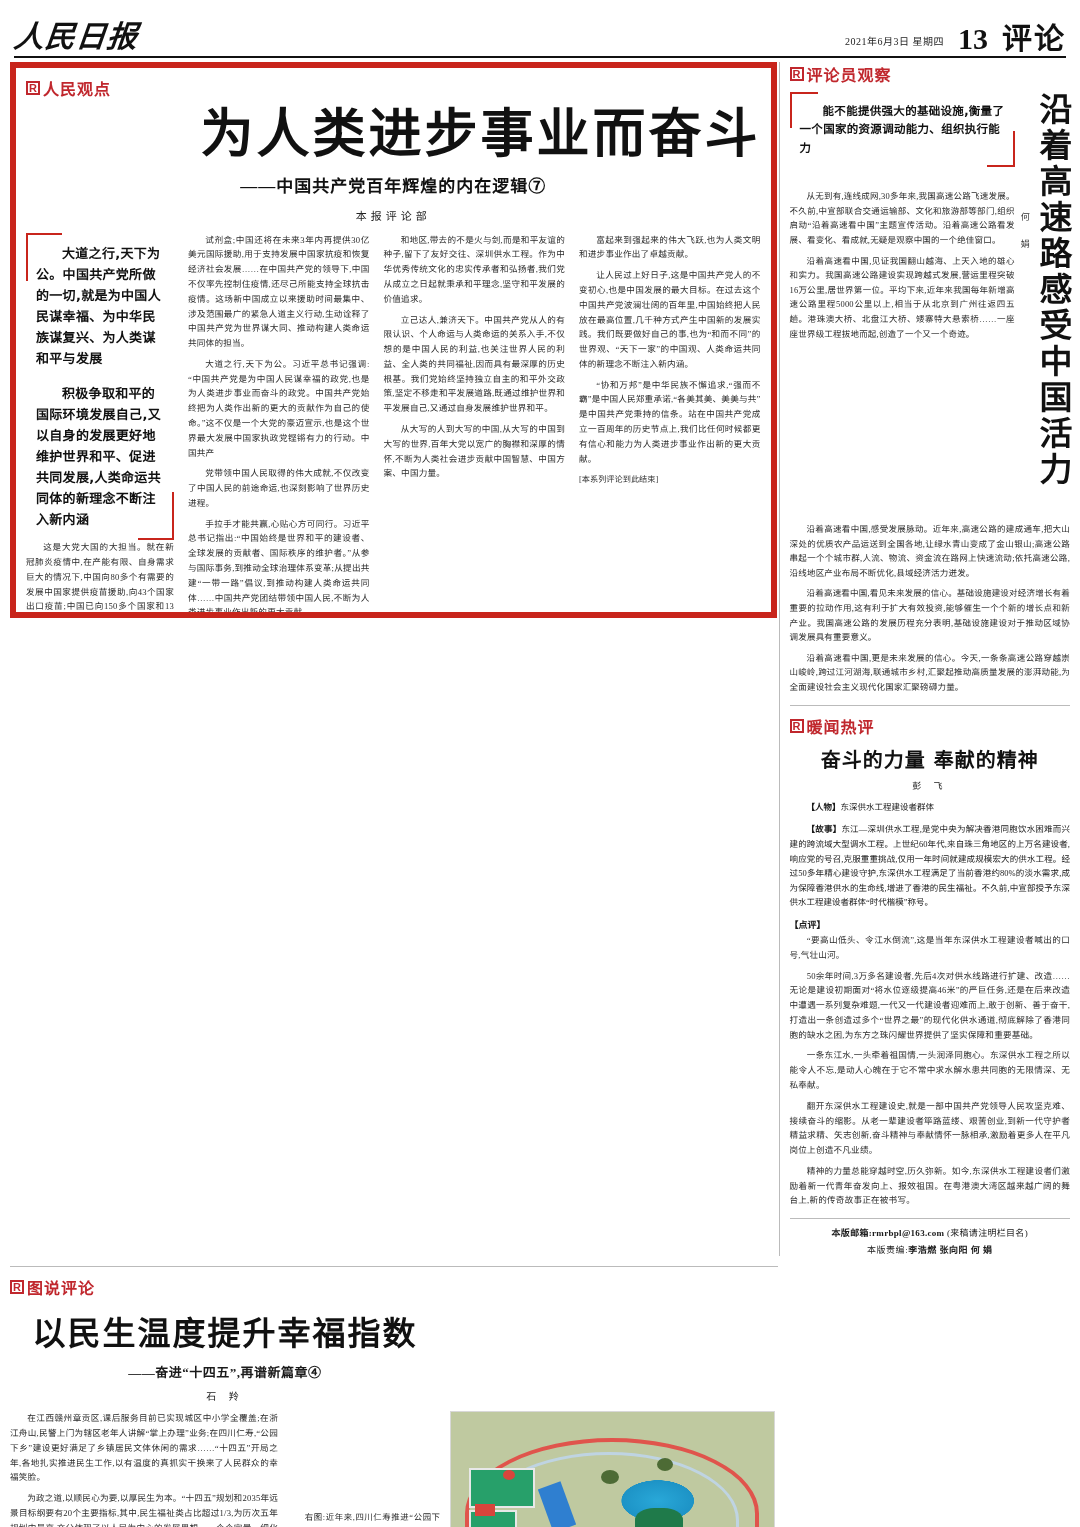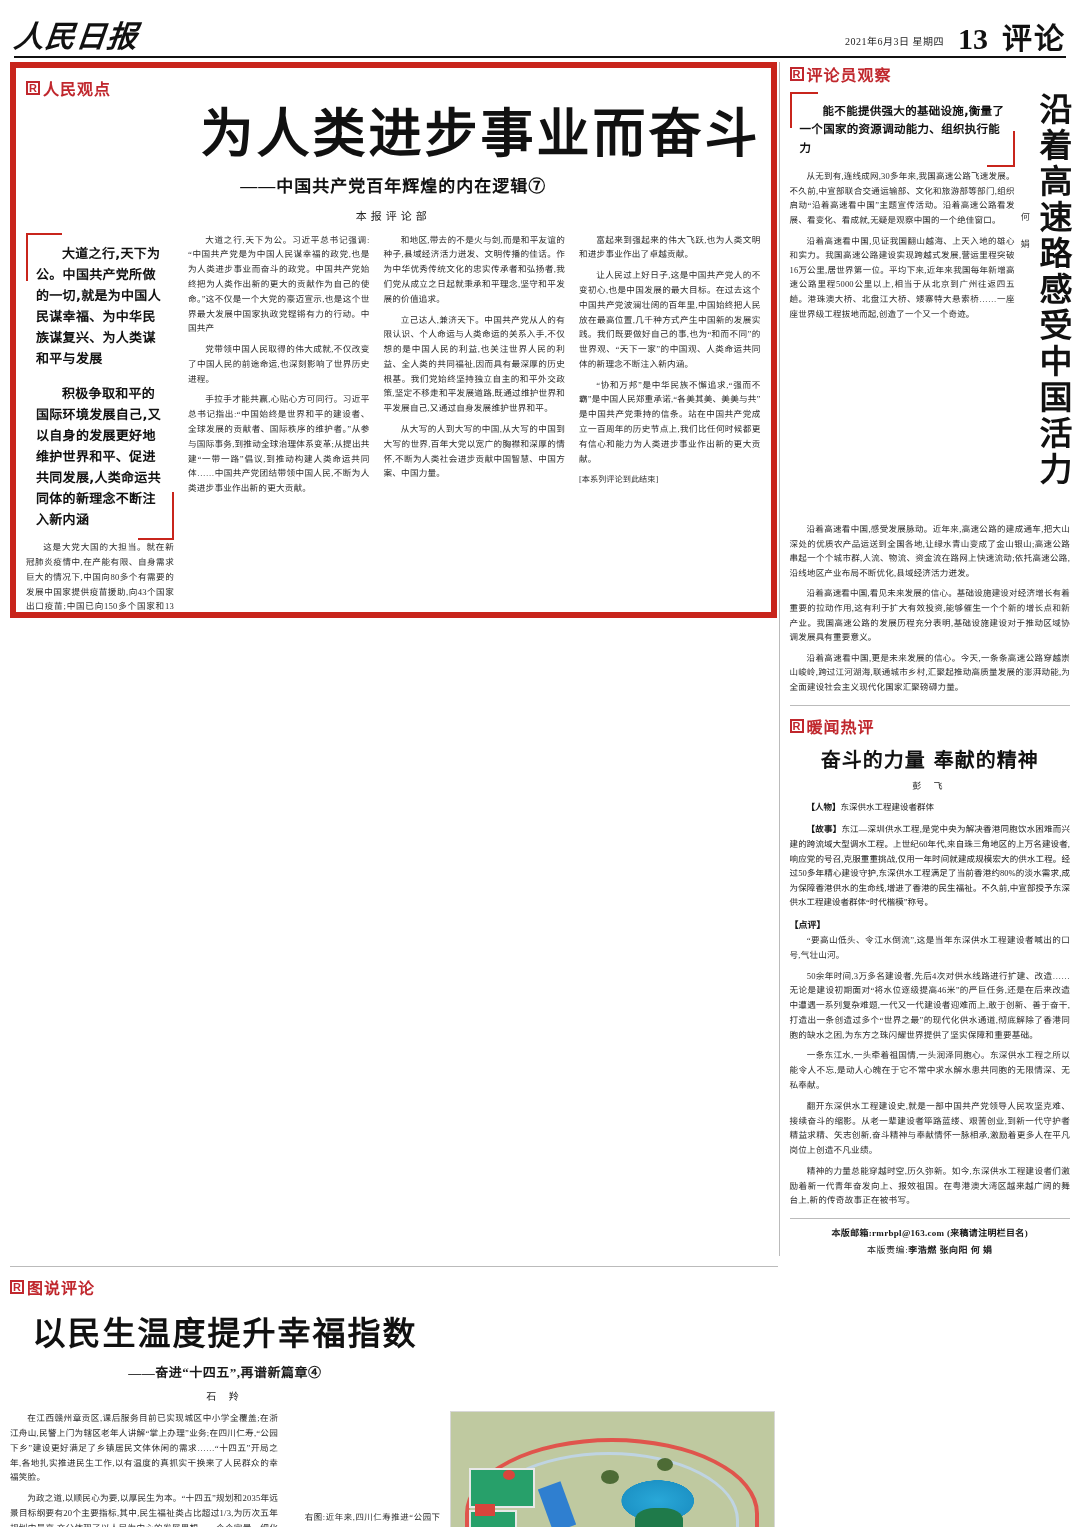--- a/index.html
+++ b/index.html
@@ -149,21 +149,21 @@
     text-align:center;font-size:20px;font-weight:700;letter-spacing:1px;margin:2px 0 0 0;
     font-family:"DejaVu Sans","Liberation Sans",sans-serif;color:#111;
   }
   .byline3{text-align:center;font-size:9px;margin-top:6px;letter-spacing:5px;color:#222;}
   .tagline{font-size:8.5px;line-height:1.72;text-align:justify;margin:8px 0 5px 0;text-indent:2em;}
   .tagline b{font-weight:700;}
   .kicker{font-weight:700;font-size:9px;margin:8px 0 2px 0;}
 
   .footer{margin-top:10px;border-top:1px solid #bbb;padding-top:7px;text-align:center;}
   .f-mail{font-size:9px;font-weight:700;letter-spacing:.3px;}
-  .f-mail span.note{font-weight:700;}
+  .f-mail span.note{font-weight:400;}
   .f-edit{font-size:9px;margin-top:4px;letter-spacing:.5px;}
   .f-edit b{font-weight:700;}
 </style>
 </head>
 <body>
 
 <div class="page">
 
   <div class="masthead">
     <div class="logo">人民日报</div>
@@ -193,27 +193,28 @@
 
           <div class="col" style="flex:0 0 148px">
             <div class="quotebox">
               <p class="qtext">大道之行,天下为公。中国共产党所做的一切,就是为中国人民谋幸福、为中华民族谋复兴、为人类谋和平与发展</p>
               <p class="qtext">积极争取和平的国际环境发展自己,又以自身的发展更好地维护世界和平、促进共同发展,人类命运共同体的新理念不断注入新内涵</p>
             </div>
             <p class="bt">这是大党大国的大担当。就在新冠肺炎疫情中,在产能有限、自身需求巨大的情况下,中国向80多个有需要的发展中国家提供疫苗援助,向43个国家出口疫苗;中国已向150多个国家和13个国际组织提供了抗疫物资援助,为全球供应了2800多亿只口罩,34亿多件防护服、40多亿份检测</p>
           </div>
 
           <div class="col">
+            <p class="bt">试剂盒;中国还将在未来3年内再提供30亿美元国际援助,用于支持发展中国家抗疫和恢复经济社会发展……在中国共产党的领导下,中国不仅率先控制住疫情,还尽己所能支持全球抗击疫情。这场新中国成立以来援助时间最集中、涉及范围最广的紧急人道主义行动,生动诠释了中国共产党为世界谋大同、推动构建人类命运共同体的担当。</p>
             <p class="bt">大道之行,天下为公。习近平总书记强调:“中国共产党是为中国人民谋幸福的政党,也是为人类进步事业而奋斗的政党。中国共产党始终把为人类作出新的更大的贡献作为自己的使命。”这不仅是一个大党的豪迈宣示,也是这个世界最大发展中国家执政党铿锵有力的行动。中国共产</p>
             <p class="bt">党带领中国人民取得的伟大成就,不仅改变了中国人民的前途命运,也深刻影响了世界历史进程。</p>
             <p class="bt">手拉手才能共赢,心贴心方可同行。习近平总书记指出:“中国始终是世界和平的建设者、全球发展的贡献者、国际秩序的维护者。”从参与国际事务,到推动全球治理体系变革;从提出共建“一带一路”倡议,到推动构建人类命运共同体……中国共产党团结带领中国人民,不断为人类进步事业作出新的更大贡献。</p>
           </div>
 
           <div class="col">
-            <p class="bt">和地区,带去的不是火与剑,而是和平友谊的种子,县域经济活力迸发、文明传播的佳话。作为中华优秀传统文化的忠实传承者和弘扬者,我们党从成立之日起就秉承和平理念,坚守和平发展的价值追求。</p>
+            <p class="bt">和地区,带去的不是火与剑,而是和平友谊的种子,留下了友好交往、深圳供水工程。作为中华优秀传统文化的忠实传承者和弘扬者,我们党从成立之日起就秉承和平理念,坚守和平发展的价值追求。</p>
             <p class="bt">立己达人,兼济天下。中国共产党从人的有限认识、个人命运与人类命运的关系入手,不仅想的是中国人民的利益,也关注世界人民的利益、全人类的共同福祉,因而具有最深厚的历史根基。我们党始终坚持独立自主的和平外交政策,坚定不移走和平发展道路,既通过维护世界和平发展自己,又通过自身发展维护世界和平。</p>
             <p class="bt">从大写的人到大写的中国,从大写的中国到大写的世界,百年大党以宽广的胸襟和深厚的情怀,不断为人类社会进步贡献中国智慧、中国方案、中国力量。</p>
           </div>
 
           <div class="col">
             <p class="bt">富起来到强起来的伟大飞跃,也为人类文明和进步事业作出了卓越贡献。</p>
             <p class="bt">让人民过上好日子,这是中国共产党人的不变初心,也是中国发展的最大目标。在过去这个中国共产党波澜壮阔的百年里,中国始终把人民放在最高位置,几千种方式产生中国新的发展实践。我们既要做好自己的事,也为“和而不同”的世界观、“天下一家”的中国观、人类命运共同体的新理念不断注入新内涵。</p>
             <p class="bt">“协和万邦”是中华民族不懈追求,“强而不霸”是中国人民郑重承诺,“各美其美、美美与共”是中国共产党秉持的信条。站在中国共产党成立一百周年的历史节点上,我们比任何时候都更有信心和能力为人类进步事业作出新的更大贡献。</p>
             <div class="endnote">[本系列评论到此结束]</div>
           </div>
@@ -227,21 +228,21 @@
       <div class="sec-label">
         <span class="sec-r">R</span>
         <span class="sec-text">评论员观察</span>
       </div>
 
       <div class="vtitle-row">
         <div class="rq-wrap">
           <div class="quotebox small">
             <p class="qtext">能不能提供强大的基础设施,衡量了一个国家的资源调动能力、组织执行能力</p>
           </div>
-          <div class="r-body" style="margin-top:2px">
+          <div class="r-body" style="margin-top:22px">
             <p class="bt">从无到有,连线成网,30多年来,我国高速公路飞速发展。不久前,中宣部联合交通运输部、文化和旅游部等部门,组织启动“沿着高速看中国”主题宣传活动。沿着高速公路看发展、看变化、看成就,无疑是观察中国的一个绝佳窗口。</p>
             <p class="bt">沿着高速看中国,见证我国翻山越海、上天入地的雄心和实力。我国高速公路建设实现跨越式发展,营运里程突破16万公里,居世界第一位。平均下来,近年来我国每年新增高速公路里程5000公里以上,相当于从北京到广州往返四五趟。港珠澳大桥、北盘江大桥、矮寨特大悬索桥……一座座世界级工程拔地而起,创造了一个又一个奇迹。</p>
           </div>
         </div>
         <div class="vauthor">何 娟</div>
         <div class="vtitle">沿着高速路感受中国活力</div>
       </div>
 
       <div class="r-body">
         <p class="bt">沿着高速看中国,感受发展脉动。近年来,高速公路的建成通车,把大山深处的优质农产品运送到全国各地,让绿水青山变成了金山银山;高速公路串起一个个城市群,人流、物流、资金流在路网上快速流动;依托高速公路,沿线地区产业布局不断优化,县域经济活力迸发。</p>

